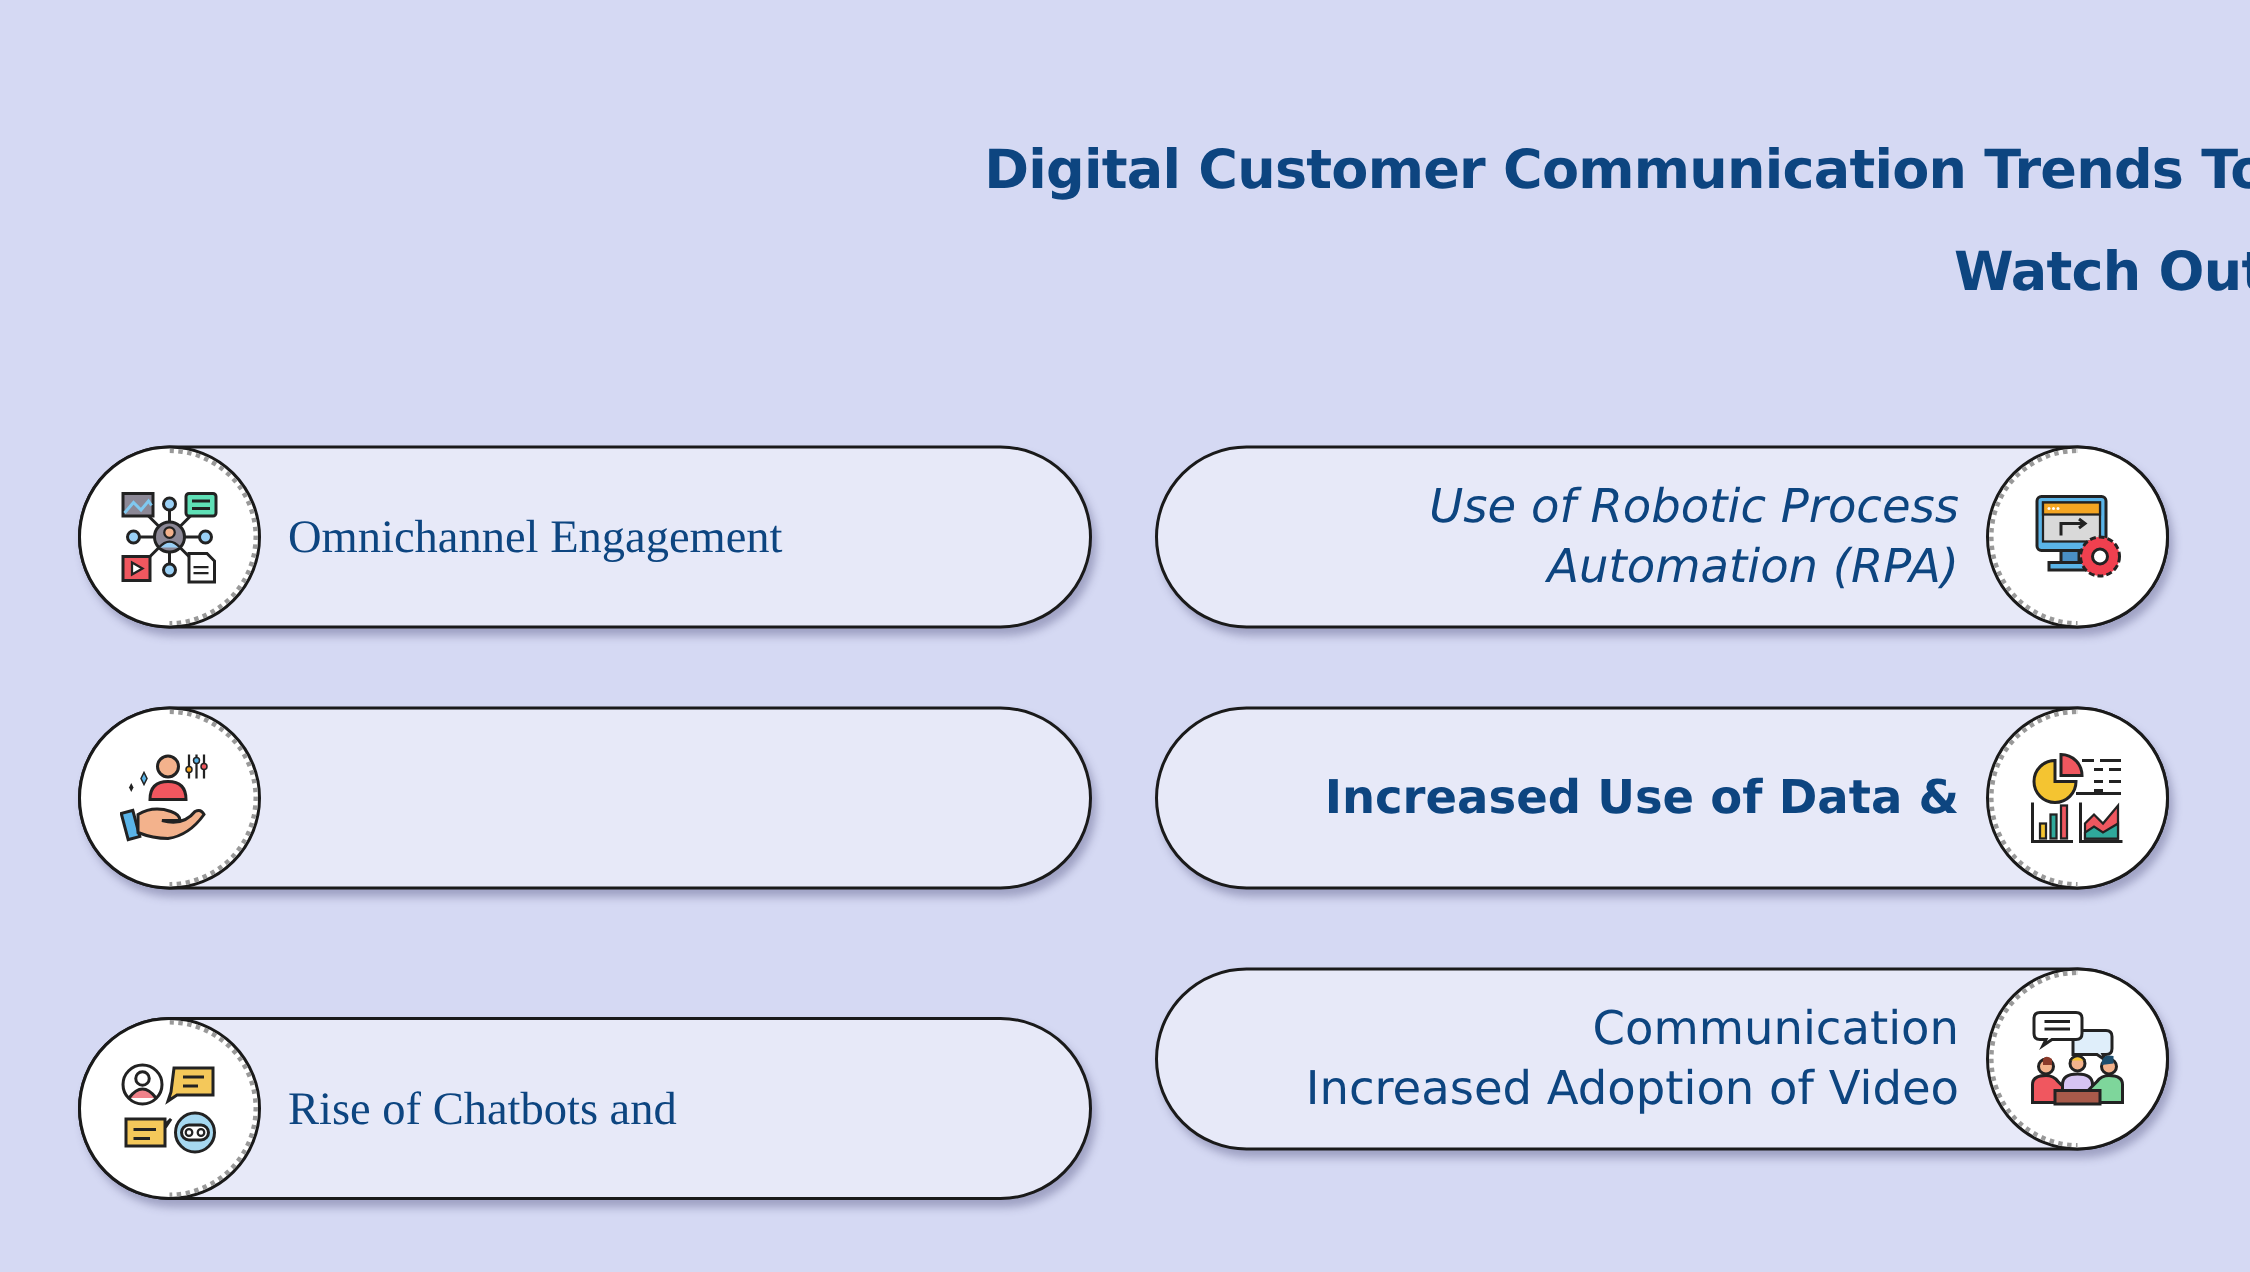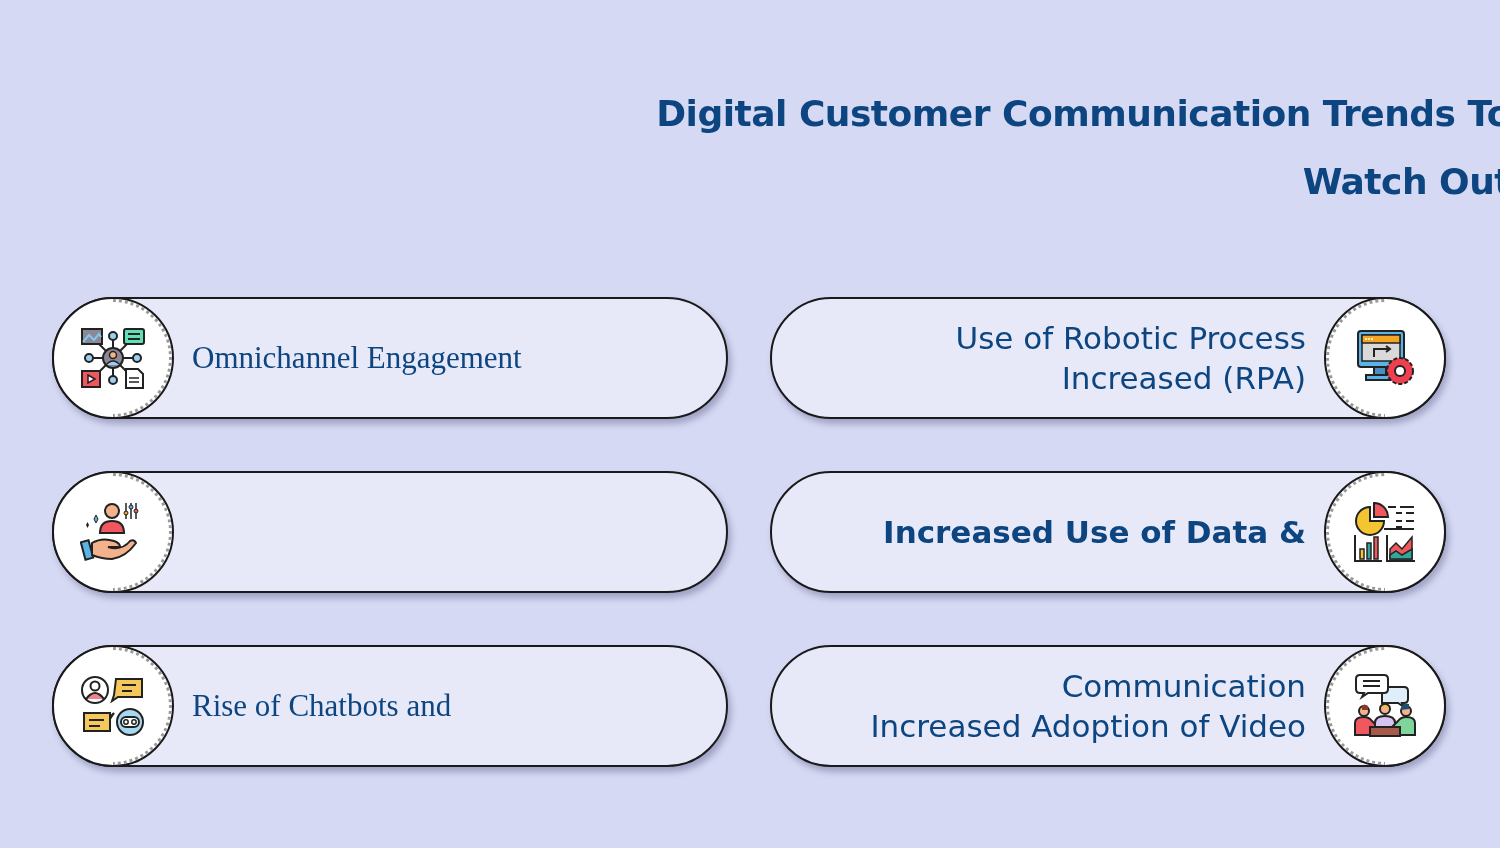--- a/index.html
+++ b/index.html
@@ -59,21 +59,21 @@
     </svg>
   </div>
   <div class="label">
     <div>
         <div>Omnichannel Engagement</div>
         <div></div>
       </div>
   </div>
 </div>
 
-<div class="card right" style="left:770px;top:297px;">
+<div class="card right" style="left:770px;top:297px;font-style:italic;">
   <div class="iconwrap">
     <div class="dash"></div>
     <svg viewBox="0 0 66 66">
       <rect x="6" y="6" width="46" height="36" rx="3" fill="#5ab4e8" stroke="#222" stroke-width="2"></rect>
       <rect x="10" y="10" width="38" height="26" fill="#d9d9d9" stroke="#222" stroke-width="1.5"></rect>
       <rect x="10" y="10" width="38" height="8" fill="#f4a522" stroke="#222" stroke-width="1.5"></rect>
       <circle cx="14" cy="14" r="1" fill="#fff"></circle>
         <circle cx="17" cy="14" r="1" fill="#fff"></circle>
         <circle cx="20" cy="14" r="1" fill="#fff"></circle>
       <path d="M22 32 v-8 h16" stroke="#222" stroke-width="2" fill="none"></path>
@@ -83,21 +83,21 @@
       <g transform="translate(48,46)">
         <circle r="13" fill="#f0404f" stroke="#222" stroke-width="2" stroke-dasharray="4 2"></circle>
         <circle r="11" fill="#f0404f"></circle>
         <circle r="5" fill="#fff" stroke="#222" stroke-width="2"></circle>
       </g>
     </svg>
   </div>
   <div class="label">
     <div>
         <div>Use of Robotic Process</div>
-        <div>Increased (RPA)</div>
+        <div>Automation (RPA)</div>
       </div>
   </div>
 </div>
 
 <div class="card left" style="left:52px;top:471px;">
   <div class="iconwrap">
     <div class="dash"></div>
     <svg viewBox="0 0 66 66">
       <circle cx="32" cy="12" r="7" fill="#f3b28c" stroke="#222" stroke-width="2"></circle>
       <path d="M20 34 q0 -12 12 -12 q12 0 12 12 z" fill="#f0575f" stroke="#222" stroke-width="2"></path>
@@ -142,21 +142,21 @@
       <path d="M38 60 v-4 l6 -4 l6 4 l10 -6 v10z" fill="#2fa99b" stroke="#222" stroke-width="1.5"></path>
     </svg>
   </div>
   <div class="label">
     <div>
         <div>Increased Use of Data &amp;</div>
       </div>
   </div>
 </div>
 
-<div class="card left" style="left:52px;top:645px;">
+<div class="card left" style="left:52px;top:678px;">
   <div class="iconwrap">
     <div class="dash"></div>
     <svg viewBox="0 0 66 66">
       <circle cx="15" cy="17" r="13" fill="#fff" stroke="#222" stroke-width="2"></circle>
       <circle cx="15" cy="13" r="4.5" fill="#fff" stroke="#222" stroke-width="2"></circle>
       <path d="M6 26 q9 -12 18 0" fill="#f0828a" stroke="#222" stroke-width="2"></path>
       <path d="M36 6 h26 v18 h-24 l-6 4 l2 -6 z" fill="#f4c85a" stroke="#222" stroke-width="2"></path>
       <line x1="42" y1="12" x2="56" y2="12" stroke="#222" stroke-width="2"></line>
         <line x1="42" y1="18" x2="52" y2="18" stroke="#222" stroke-width="2"></line>
       <path d="M4 40 h26 v4 l4 -4 l-4 6 v12 h-26z" fill="#f4c85a" stroke="#222" stroke-width="2"></path>

